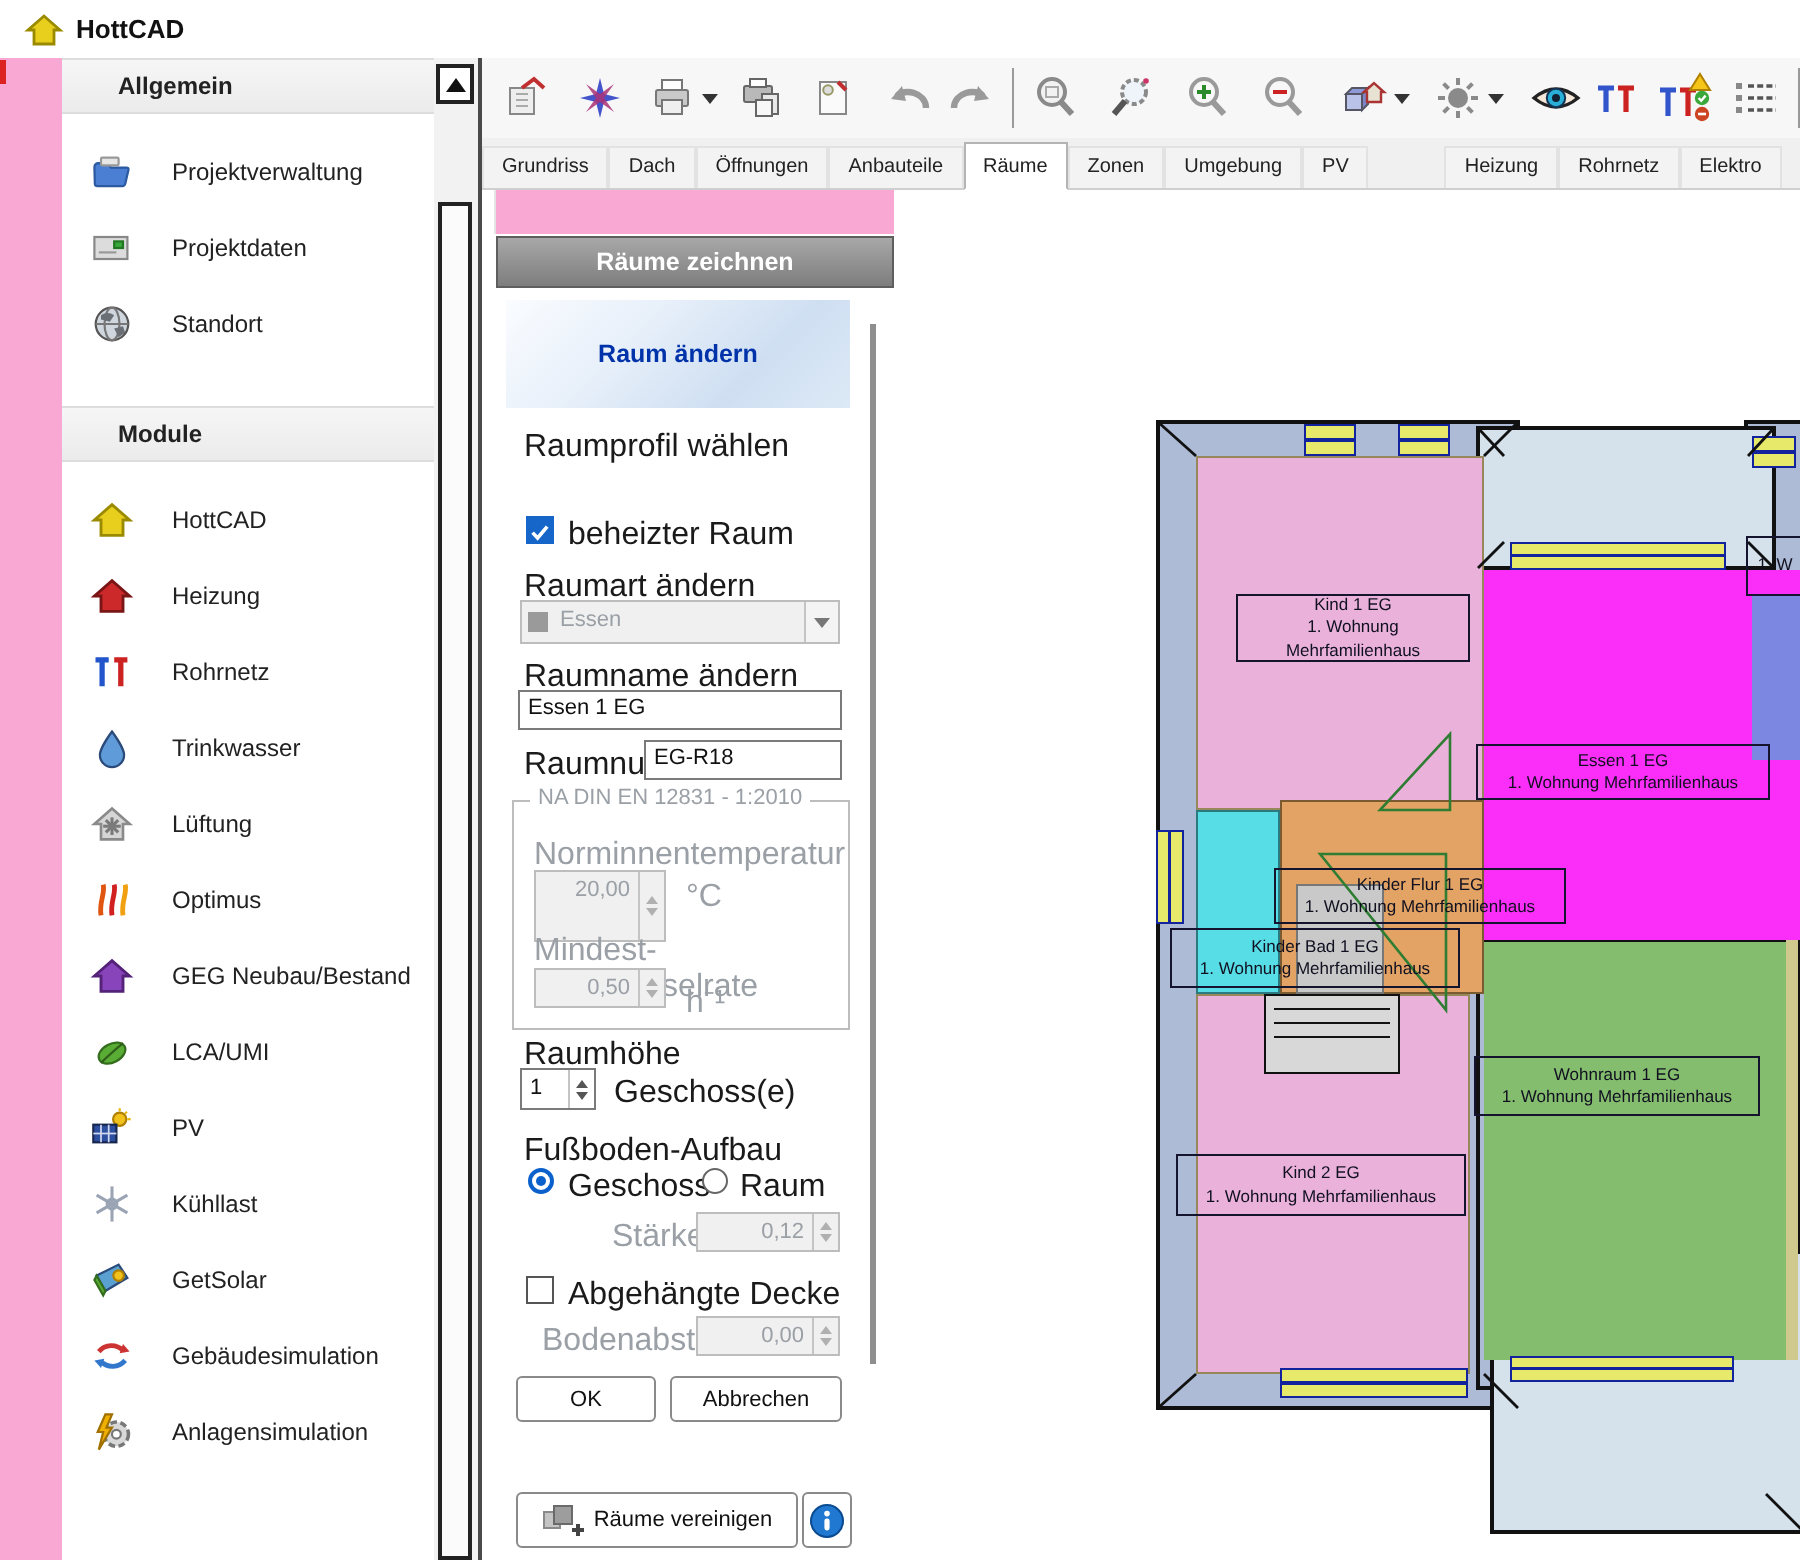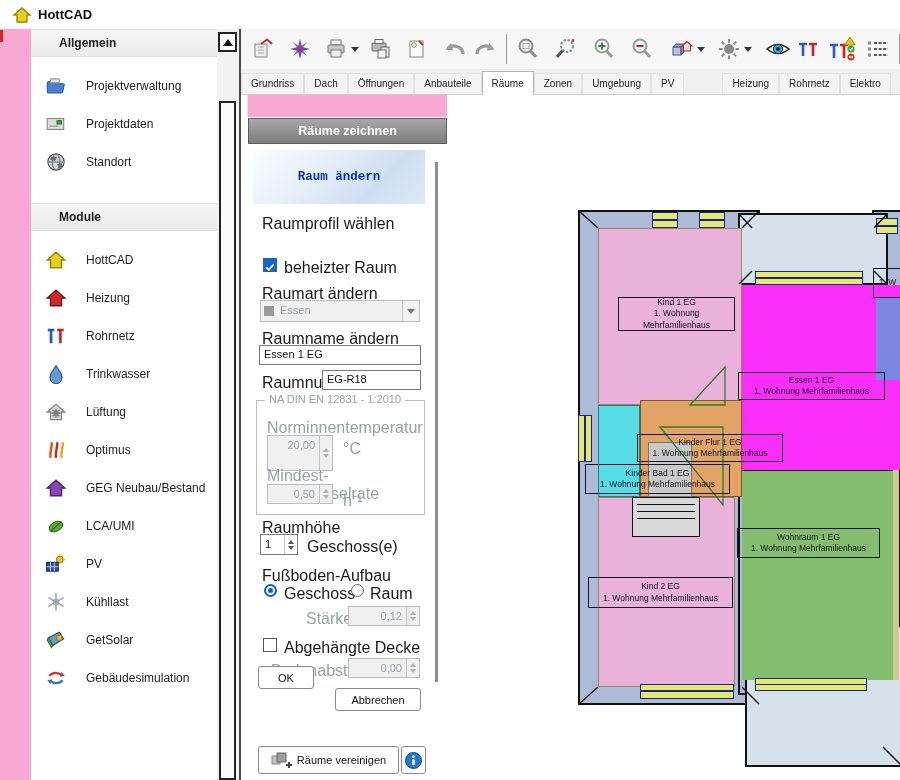--- a/index.html
+++ b/index.html
@@ -51,21 +51,21 @@
     padding-top:6px; }
   .tab-gap { width:38px; }
 
   
   #panel { left:241px; top:95px; width:206px; height:685px; background:#fff;margin-top:22px; }
   #panel-title { position:absolute; left:7px; top:1px; width:199px; height:26px;
     background:linear-gradient(#a8a8a8,#7d7d7d); border:1px solid #5e5e5e;
     color:#fff; font-weight:bold; font-size:12.5px; text-align:center; line-height:24px; }
   #mode-banner { position:absolute; left:12px; top:33px; width:172px; height:54px;
     background:linear-gradient(135deg,#fafcff 0%,#e8f0fa 35%,#cfdff2 70%,#dcE9f6 100%);
-    display:flex; align-items:center; justify-content:center;font-family:Liberation Mono, monospace; }
+    display:flex; align-items:center; justify-content:center; }
   #mode-banner span { color:#0033aa; font-weight:bold; font-size:12.5px; }
   #panel-scroll { position:absolute; left:194px; top:45px; width:3px; height:520px; background:#8f8f8f; }
 
   .plabel { position:absolute; font-size:16px; color:#1a1a1a; }
   .plabel.dis { color:#9aa0a6; }
   .pinput { position:absolute; background:#fff; border:1px solid #7a7a7a; font-size:11px; color:#111;
     padding:2px 4px; }
   .spinbox { position:absolute; border:1px solid #7a7a7a; background:#fff; display:flex; }
   .spinbox.dis { background:#f0f0f0; border-color:#bdbdbd; }
   .spinbox .val { flex:1; font-size:11px; color:#111; text-align:right; padding:3px 4px; }
@@ -271,20 +271,28 @@
     </div>
     <div class="side-item">
       <svg class="sicon" viewBox="0 0 20 20">
         <path d="M4 8 C7 4.5 12 4.5 15 7.5" fill="none" stroke="#cc3333" stroke-width="2.2"></path>
         <polygon points="15,4.5 18,8 13.5,8.8" fill="#cc3333"></polygon>
         <path d="M16 12 C13 15.5 8 15.5 5 12.5" fill="none" stroke="#3377cc" stroke-width="2.2"></path>
         <polygon points="5,15.5 2,12 6.5,11.2" fill="#3377cc"></polygon>
       </svg>
       <span class="slabel">Gebäudesimulation</span>
     </div>
+    <div class="side-item">
+      <svg class="sicon" viewBox="0 0 20 20">
+        <circle cx="12" cy="11" r="5.5" fill="#d8d8d8" stroke="#777" stroke-width="1.6" stroke-dasharray="3 1.6"></circle>
+        <circle cx="12" cy="11" r="2" fill="#fff" stroke="#777"></circle>
+        <polygon points="7,2 10,2 7.5,8 10,8 4,18 6,10 3.5,10" fill="#f0b000" stroke="#a07000"></polygon>
+      </svg>
+      <span class="slabel">Anlagensimulation</span>
+    </div>
   </div>
 
   <div class="abs" id="vscroll">
     <div class="upbtn">
         <div class="tri"></div>
       </div>
     <div class="thumb"></div>
   </div>
   <div class="abs" id="content-sep"></div>
 
@@ -536,21 +544,21 @@
     <span class="plabel" style="left:43px;top:522px">Abgehängte Decke</span>
     <span class="plabel dis" style="left:30px;top:545px">Bodenabstand</span>
     <div class="spinbox dis" style="left:107px;top:541px;width:72px;height:20px">
       <div class="val">0,00</div>
       <div class="arrows">
           <div class="tri-up"></div>
           <div class="tri-dn"></div>
         </div>
     </div>
 
-    <div class="pbtn" style="left:17px;top:549px;width:56px;height:23px">OK</div>
+    <div class="pbtn" style="left:17px;top:571px;width:70px;height:23px">OK</div>
     <div class="pbtn" style="left:94px;top:571px;width:86px;height:23px">Abbrechen</div>
 
     <div class="pbtn" id="merge-btn" style="left:17px;top:629px;width:141px;height:28px">
       <svg width="22" height="20" viewBox="0 0 22 20">
         <rect x="1" y="6" width="8" height="8" fill="#c4c4c4" stroke="#8a8a8a"></rect>
         <rect x="6" y="3" width="9" height="9" fill="#9d9d9d" stroke="#6a6a6a"></rect>
         <g stroke="#444" stroke-width="2">
             <line x1="15" y1="15" x2="21" y2="15"></line>
             <line x1="18" y1="12" x2="18" y2="18"></line>
           </g>

